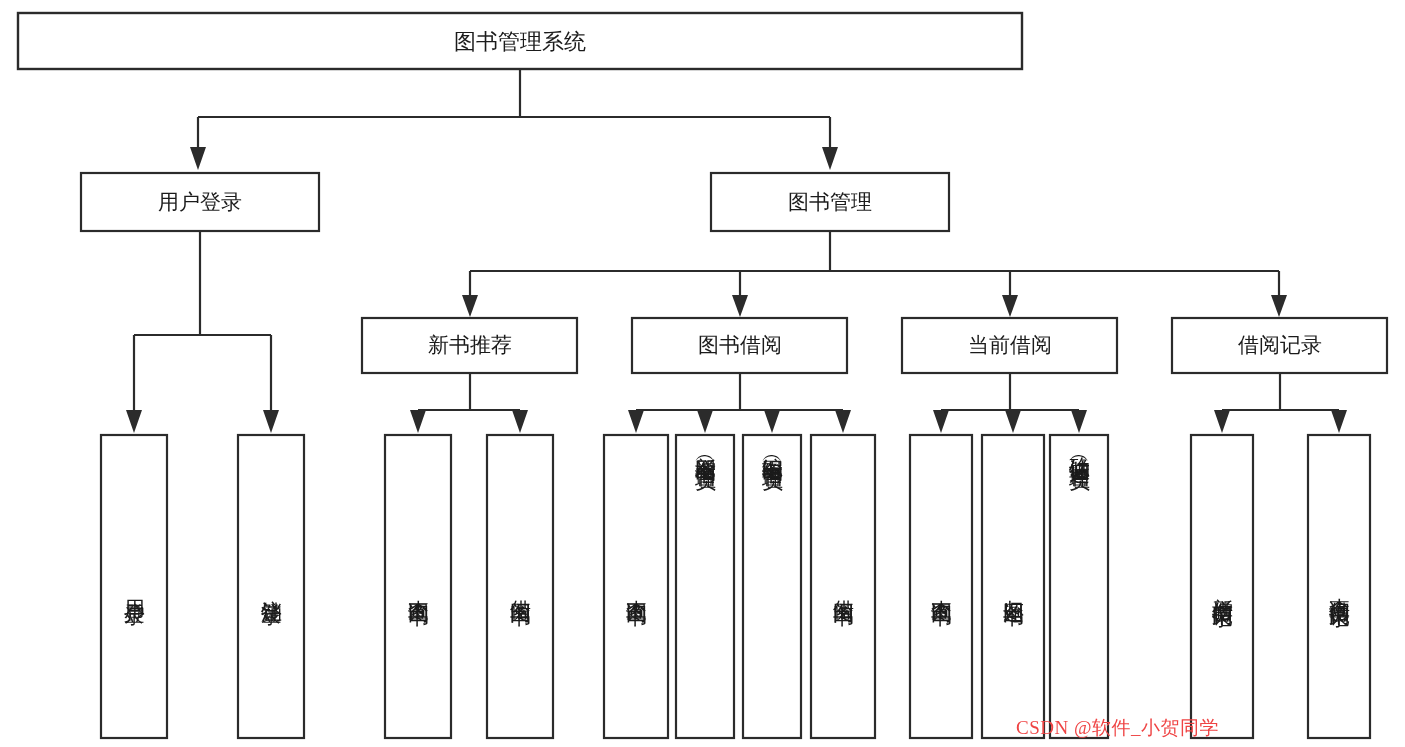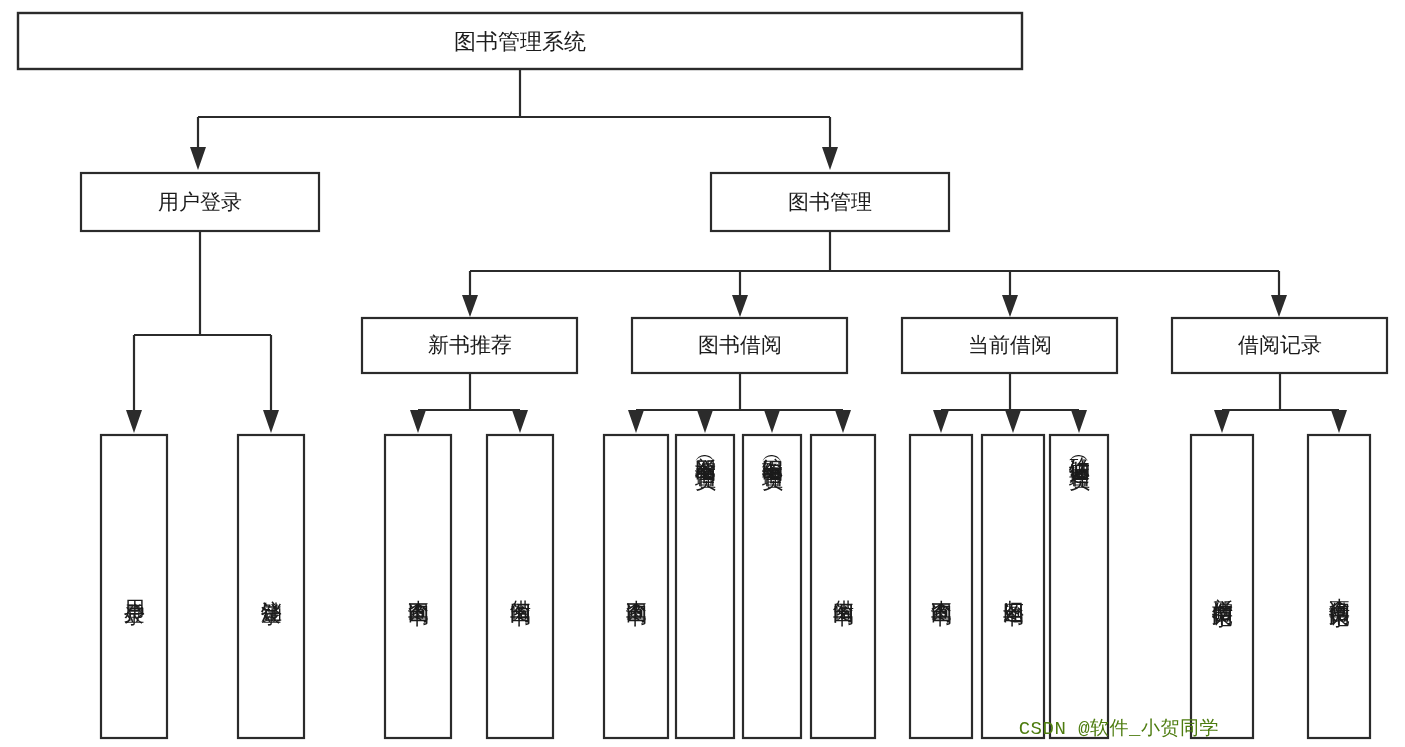--- a/index.html
+++ b/index.html
@@ -67,23 +67,23 @@
     font-size: 21px;
     line-height: 1.18;
     letter-spacing: 2px;
     color: #1b1b1b;
     white-space: nowrap;
   }
   .watermark {
     position: absolute;
     right: 10px;
     bottom: 6px;
-    font-family: Liberation Mono, monospace;
+    font-family: Liberation Serif, serif;
     font-size: 19px;
-    color: #4d7c0f;
+    color: #ef4444;
     letter-spacing: 0.5px;
     white-space: nowrap;
     pointer-events: none;
   }
 </style>
 </head>
 <body>
 
 <div id="diagram-root">
 

